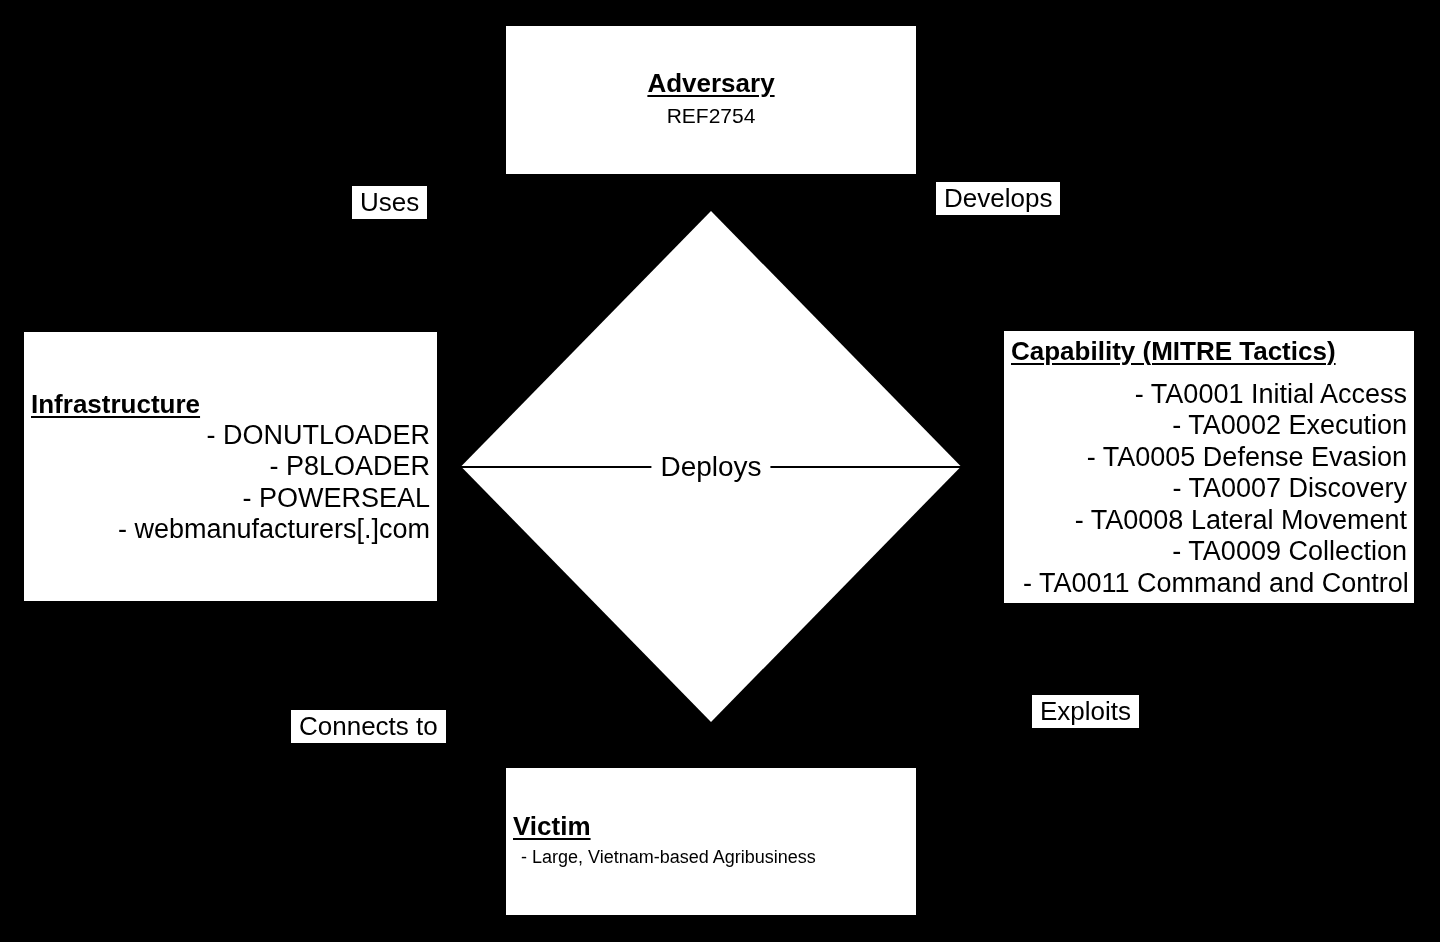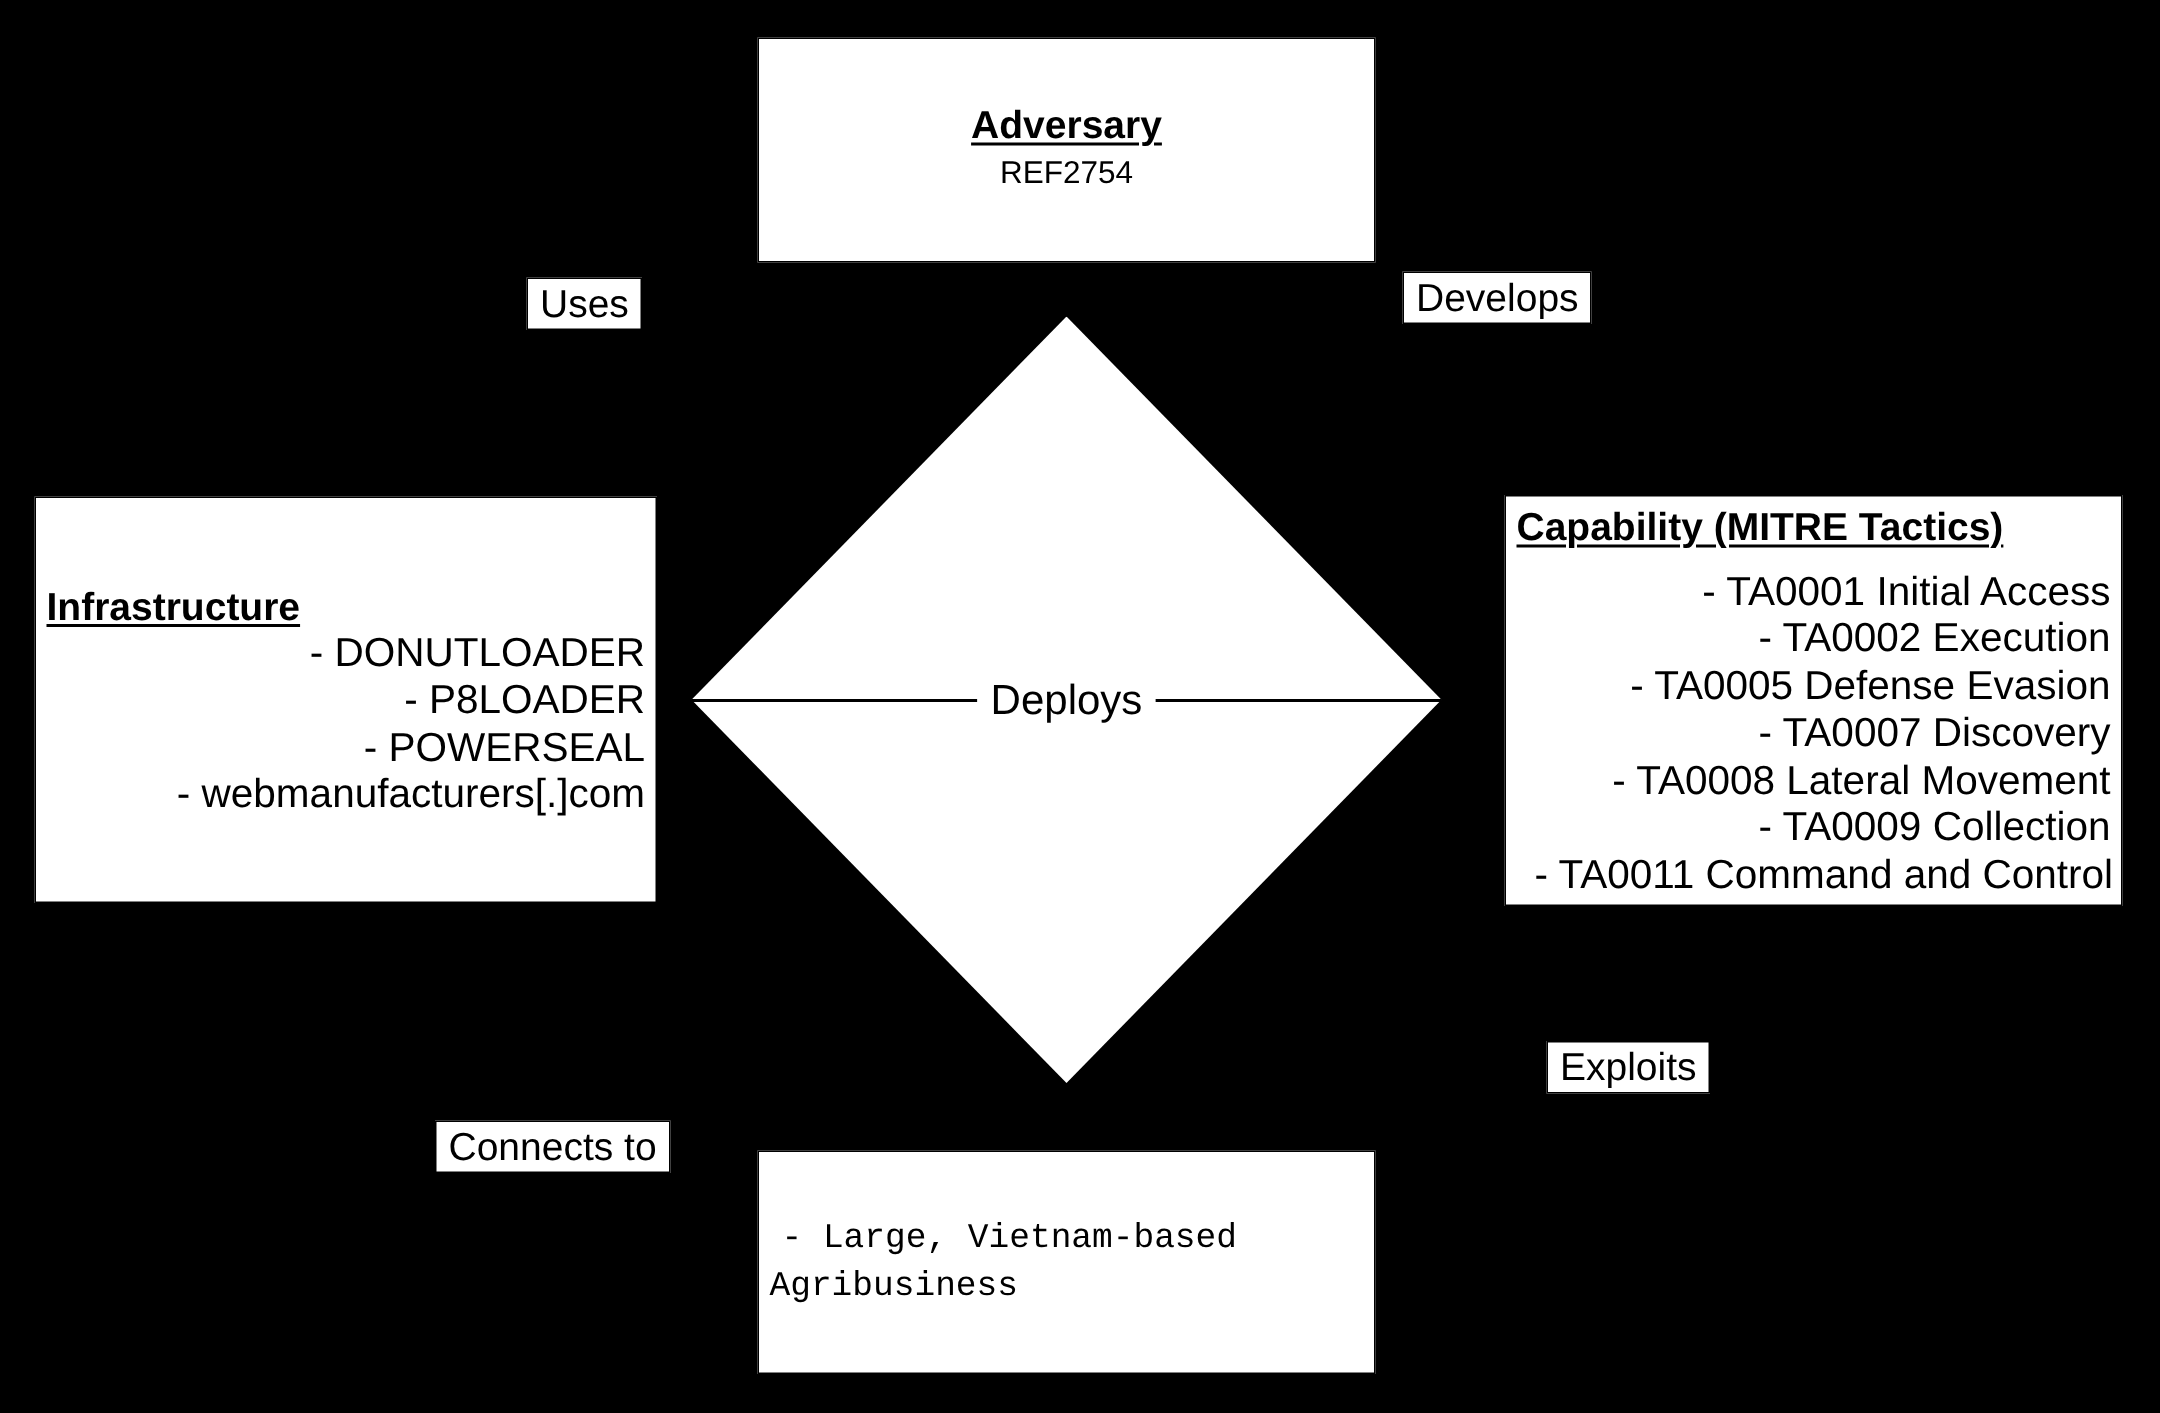--- a/index.html
+++ b/index.html
@@ -45,24 +45,23 @@
     text-align: right;
   }
   .node-list .li {
     padding-left: 12px;
     white-space: nowrap;
   }
   .align-center { align-items: center; text-align: center; }
   .pad-left { padding-left: 7px; padding-right: 7px; }
 
   .victim-detail {
-    font-size: 23px;
+    font-size: 18px;
     line-height: 31.5px;
     text-indent: 8px;
-    font-family: Liberation Mono, monospace;
   }
 
   
   .diamond {
     position: absolute;
     left: 461px;
     top: 211px;
     width: 500px;
     height: 511px;
     background: #ffffff;
@@ -92,21 +91,21 @@
     position: absolute;
     background: #ffffff;
     border: 1.5px solid #000000;
     padding: 1px 8px 2px 8px;
     font-size: 26px;
     line-height: 30px;
     white-space: nowrap;
   }
   .chip-uses      { left: 351px; top: 185px; }
   .chip-develops  { left: 935px; top: 181px; }
-  .chip-connects  { left: 290px; top: 747px; }
+  .chip-connects  { left: 290px; top: 709px; }
   .chip-exploits  { left: 1031px; top: 694px; }
 </style>
 </head>
 <body>
 
 <div class="canvas">
 
   <div class="diamond"></div>
   <div class="axis-line"></div>
   <div class="deploys-label">Deploys</div>
@@ -133,20 +132,21 @@
       <div class="li">- TA0002 Execution</div>
       <div class="li">- TA0005 Defense Evasion</div>
       <div class="li">- TA0007 Discovery</div>
       <div class="li">- TA0008 Lateral Movement</div>
       <div class="li">- TA0009 Collection</div>
       <div class="li">- TA0011 Command and Control</div>
     </div>
   </div>
 
   <div class="node pad-left" style="left:505px; top:767px; width:412px; height:149px;">
+    <div class="node-title">Victim</div>
     <div class="victim-detail">- Large, Vietnam-based Agribusiness</div>
   </div>
 
   <div class="edge-chip chip-uses">Uses</div>
   <div class="edge-chip chip-develops">Develops</div>
   <div class="edge-chip chip-connects">Connects to</div>
   <div class="edge-chip chip-exploits">Exploits</div>
 
 </div>
 

